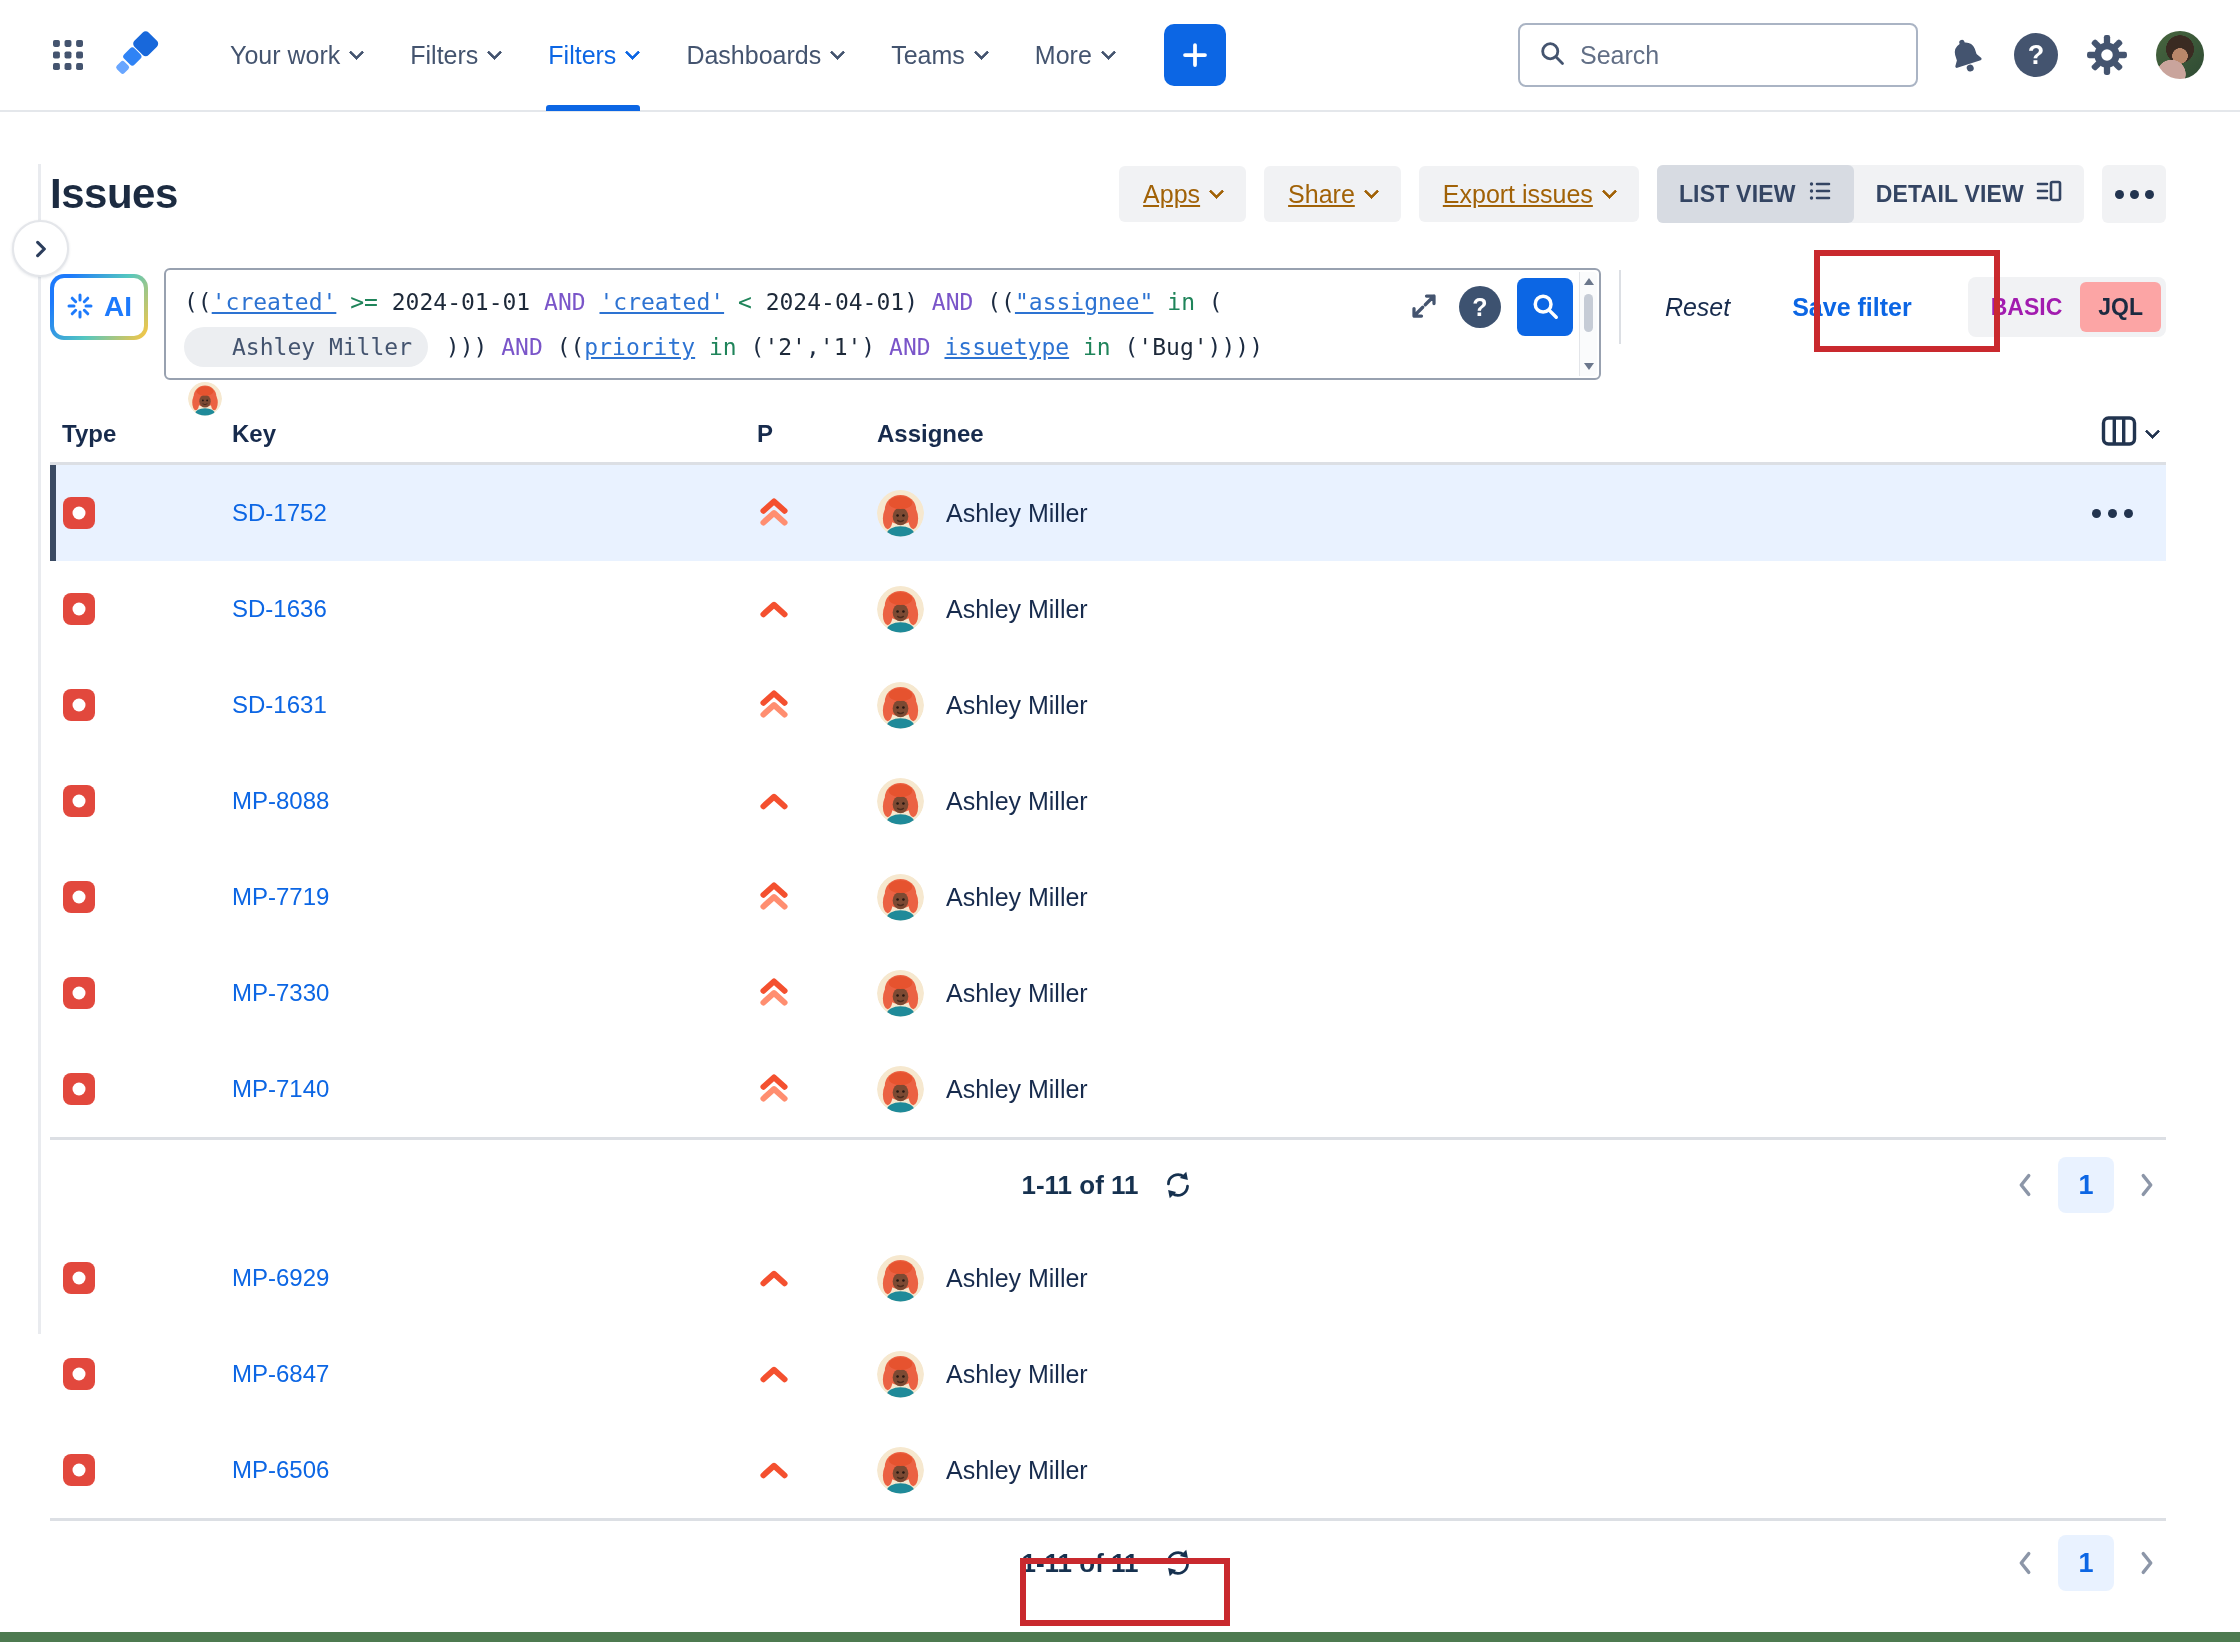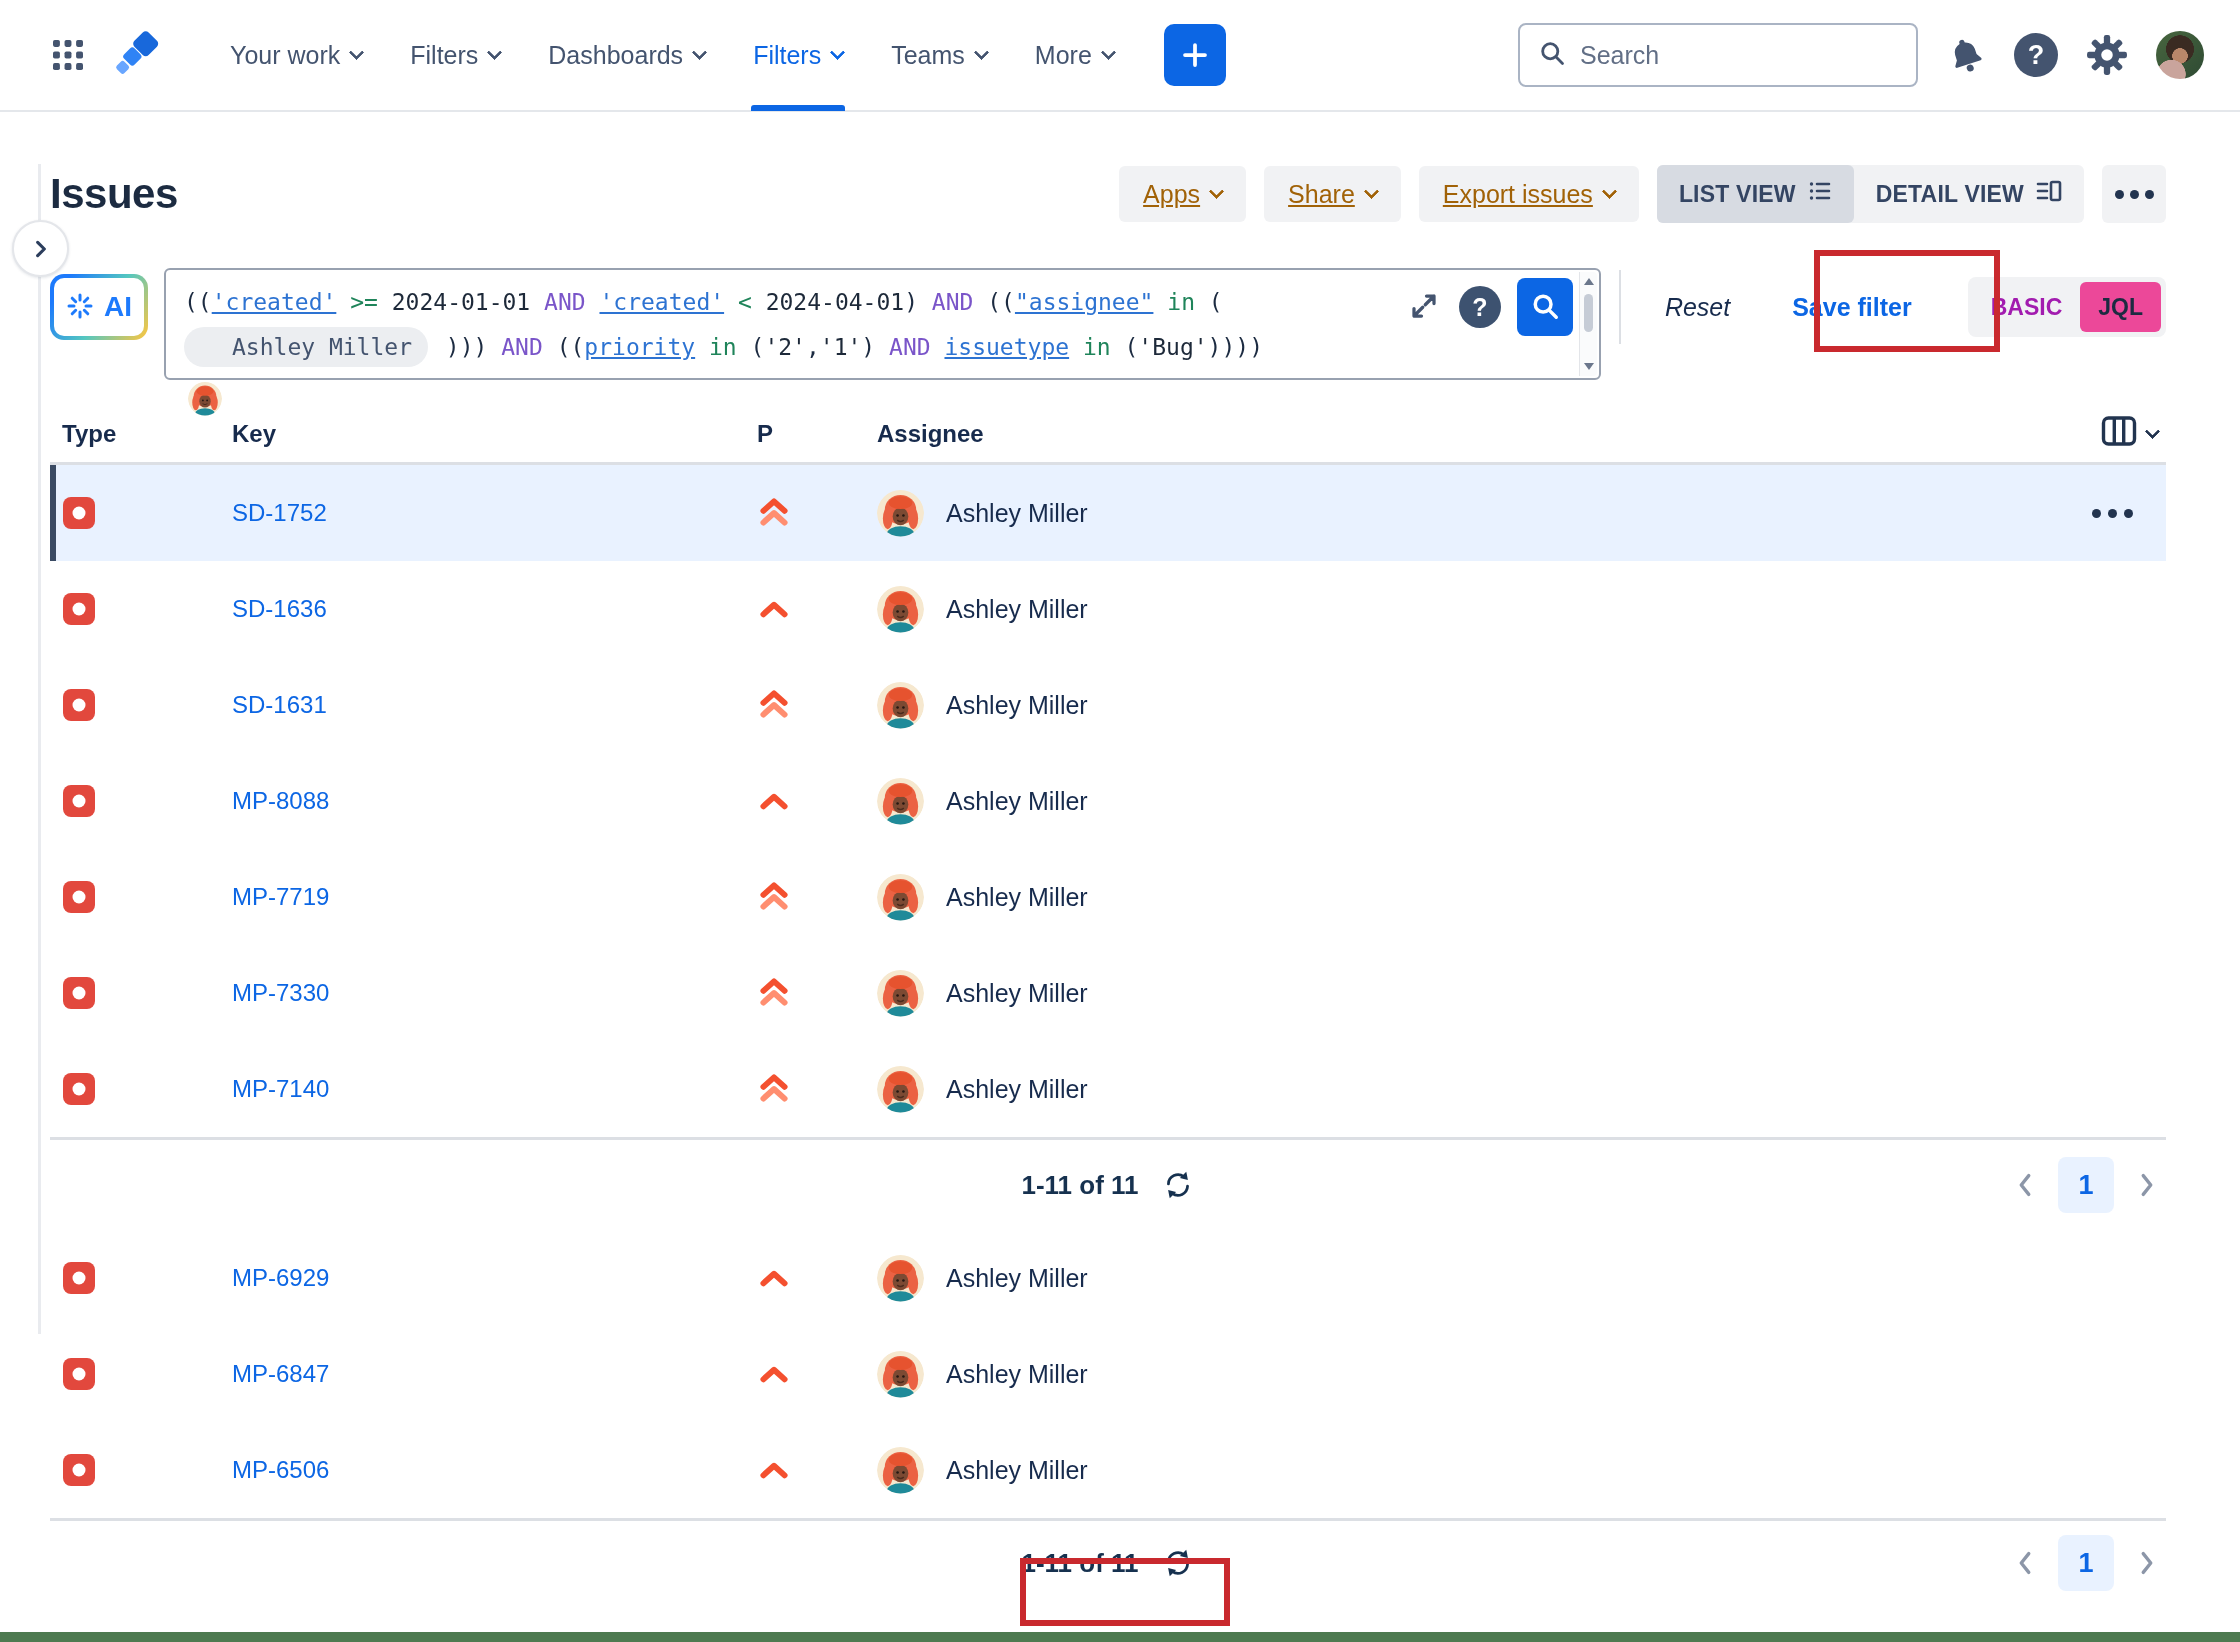--- a/index.html
+++ b/index.html
@@ -93,21 +93,21 @@
   .vdivider { width:2px; height:74px; background:#dcdfe4; margin-right:24px; }
   .reset-btn { background:none; border:none; font-size:25px; font-weight:500; color:#172b4d;
     cursor:pointer; padding:0 20px;font-style:italic; }
   .save-filter-btn { background:none; border:none; font-size:25px; font-weight:600; color:#0c66e4;
     cursor:pointer; padding:0 20px; margin-left:22px; }
   .mode-toggle { margin-left:36px; height:60px; background:#f1f2f4; border-radius:8px;
     display:flex; align-items:center; padding:5px; }
   .mode { height:50px; padding:0 18px; display:flex; align-items:center; font-size:23px;
     font-weight:600; border-radius:6px; cursor:pointer; }
   .mode-basic { color:#a21caf; }
-  .mode-jql { background:#ec4899; color:#1c2b41; }
+  .mode-jql { background:#fca5a5; color:#1c2b41; }
 
   
   .tbl-header { margin-top:54px; height:60px; display:grid;
     grid-template-columns:170px 525px 120px 1fr 120px; align-items:center;
     border-bottom:3px solid #dcdfe4; font-size:24px; font-weight:600; color:#172b4d; }
   .tbl-header .hcell { padding-left:12px; }
   .hcell-actions { display:flex; justify-content:flex-end; align-items:center; gap:10px; padding-right:8px; cursor:pointer; }
   .hcell-actions .chev { margin-left:0; color:#22344f; }
 
   .irow { height:96px; display:grid; grid-template-columns:170px 525px 120px 1fr 120px;
@@ -171,26 +171,26 @@
   </div>
   <nav class="nav-items" id="nav-items">
       <div class="nav-item">
         <span>Your work</span>
         <i class="chev"></i>
       </div>
       <div class="nav-item">
         <span>Filters</span>
         <i class="chev"></i>
       </div>
+      <div class="nav-item active">
+        <span>Filters</span>
+        <i class="chev"></i>
+      </div>
       <div class="nav-item">
         <span>Dashboards</span>
-        <i class="chev"></i>
-      </div>
-      <div class="nav-item active">
-        <span>Filters</span>
         <i class="chev"></i>
       </div>
       <div class="nav-item">
         <span>Teams</span>
         <i class="chev"></i>
       </div>
       <div class="nav-item">
         <span>More</span>
         <i class="chev"></i>
       </div>

